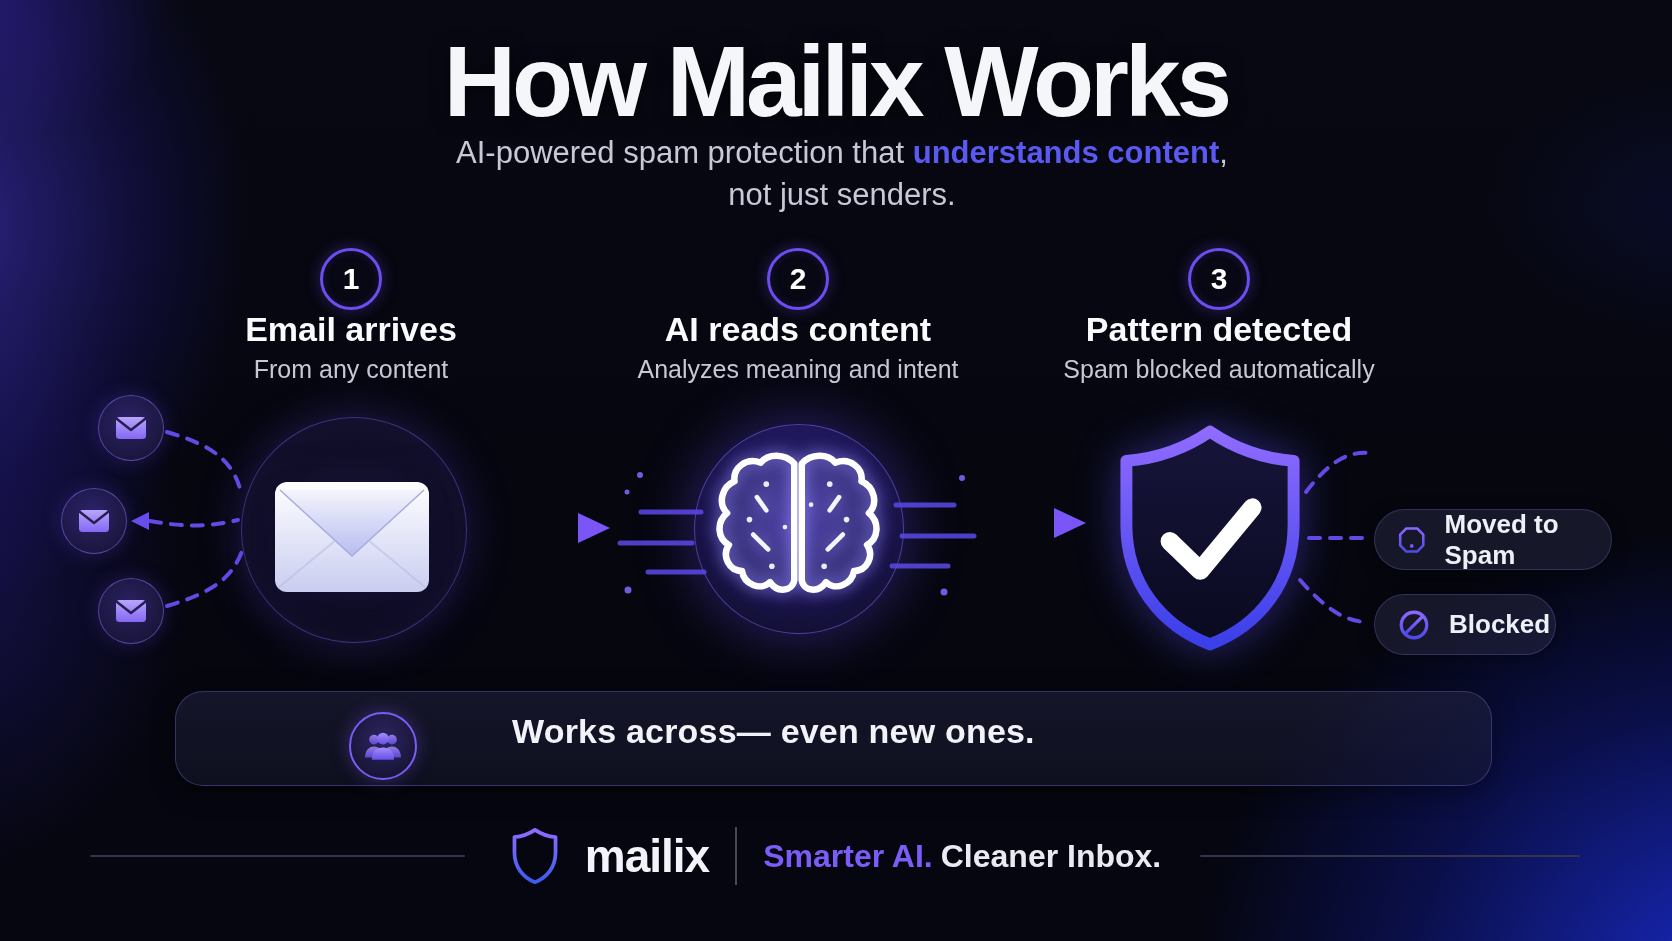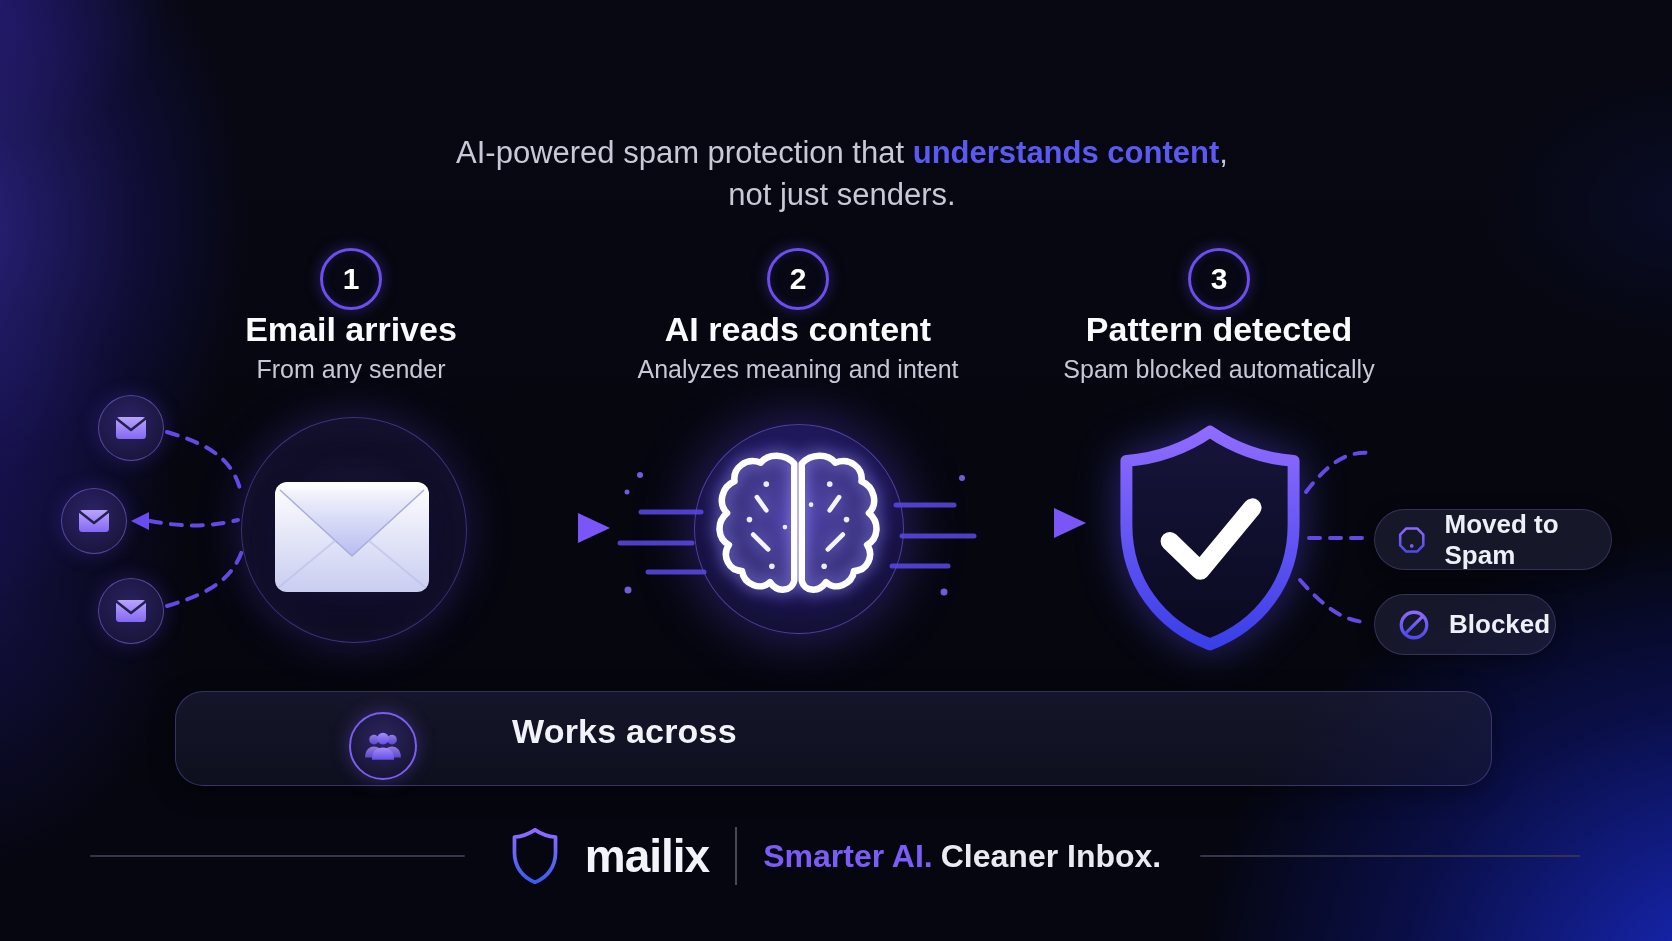--- a/index.html
+++ b/index.html
@@ -98,29 +98,30 @@
   .tagline{font-size:32px;font-weight:600;color:#e9eaf2;}
   .tagline .hl{color:#7c5cf6;margin-right:0.25em;}
   .footer-line{height:2px;background:#34344a;top:855px;border-radius:1px;}
   .svg-block{display:block;}
 </style>
 </head>
 <body>
 
 <div id="stage">
 
+  <div class="abs title">How Mailix Works</div>
   <div class="abs subtitle">
     <div><span>AI-powered spam protection that </span><span class="hl">understands content</span><span>,</span></div>
     <div>not just senders.</div>
   </div>
 
   <div class="abs step" style="left:121px;">
     <div class="step-badge">1</div>
     <div class="step-title">Email arrives</div>
-    <div class="step-sub">From any sender</div>
+    <div class="step-sub">From any content</div>
   </div>
   <div class="abs step" style="left:568px;">
     <div class="step-badge">2</div>
     <div class="step-title">AI reads content</div>
     <div class="step-sub">Analyzes meaning and intent</div>
   </div>
   <div class="abs step" style="left:989px;">
     <div class="step-badge">3</div>
     <div class="step-title">Pattern detected</div>
     <div class="step-sub">Spam blocked automatically</div>
@@ -313,20 +314,21 @@
         <circle cx="26.5" cy="10" r="4.6" opacity="0.85"></circle>
         <path d="M1,27 C1,19.5 5.5,16.5 9.5,16.5 C11.5,16.5 13.5,17.2 15,18.8 L15,27 Z" opacity="0.85"></path>
         <path d="M35,27 C35,19.5 30.5,16.5 26.5,16.5 C24.5,16.5 22.5,17.2 21,18.8 L21,27 Z" opacity="0.85"></path>
         <circle cx="18" cy="9" r="5.6"></circle>
         <path d="M7.5,29 C7.5,20.5 12.5,17.5 18,17.5 C23.5,17.5 28.5,20.5 28.5,29 Z"></path>
       </g>
     </svg>
   </div>
   <div class="abs banner-text">
     <span>Works across</span>
+      <span>— even new ones.</span>
   </div>
 
   <div class="abs footer-line" style="left:90px;width:375px;"></div>
   <div class="abs footer-line" style="left:1200px;width:380px;"></div>
   <div class="abs footer">
     <svg class="svg-block" width="48" height="56" viewBox="0 0 180 210">
       <defs>
           <linearGradient id="logoG" x1="0" y1="0" x2="0" y2="1">
             <stop offset="0" stop-color="#8f6bff"></stop>
             <stop offset="1" stop-color="#3a5cf0"></stop>

